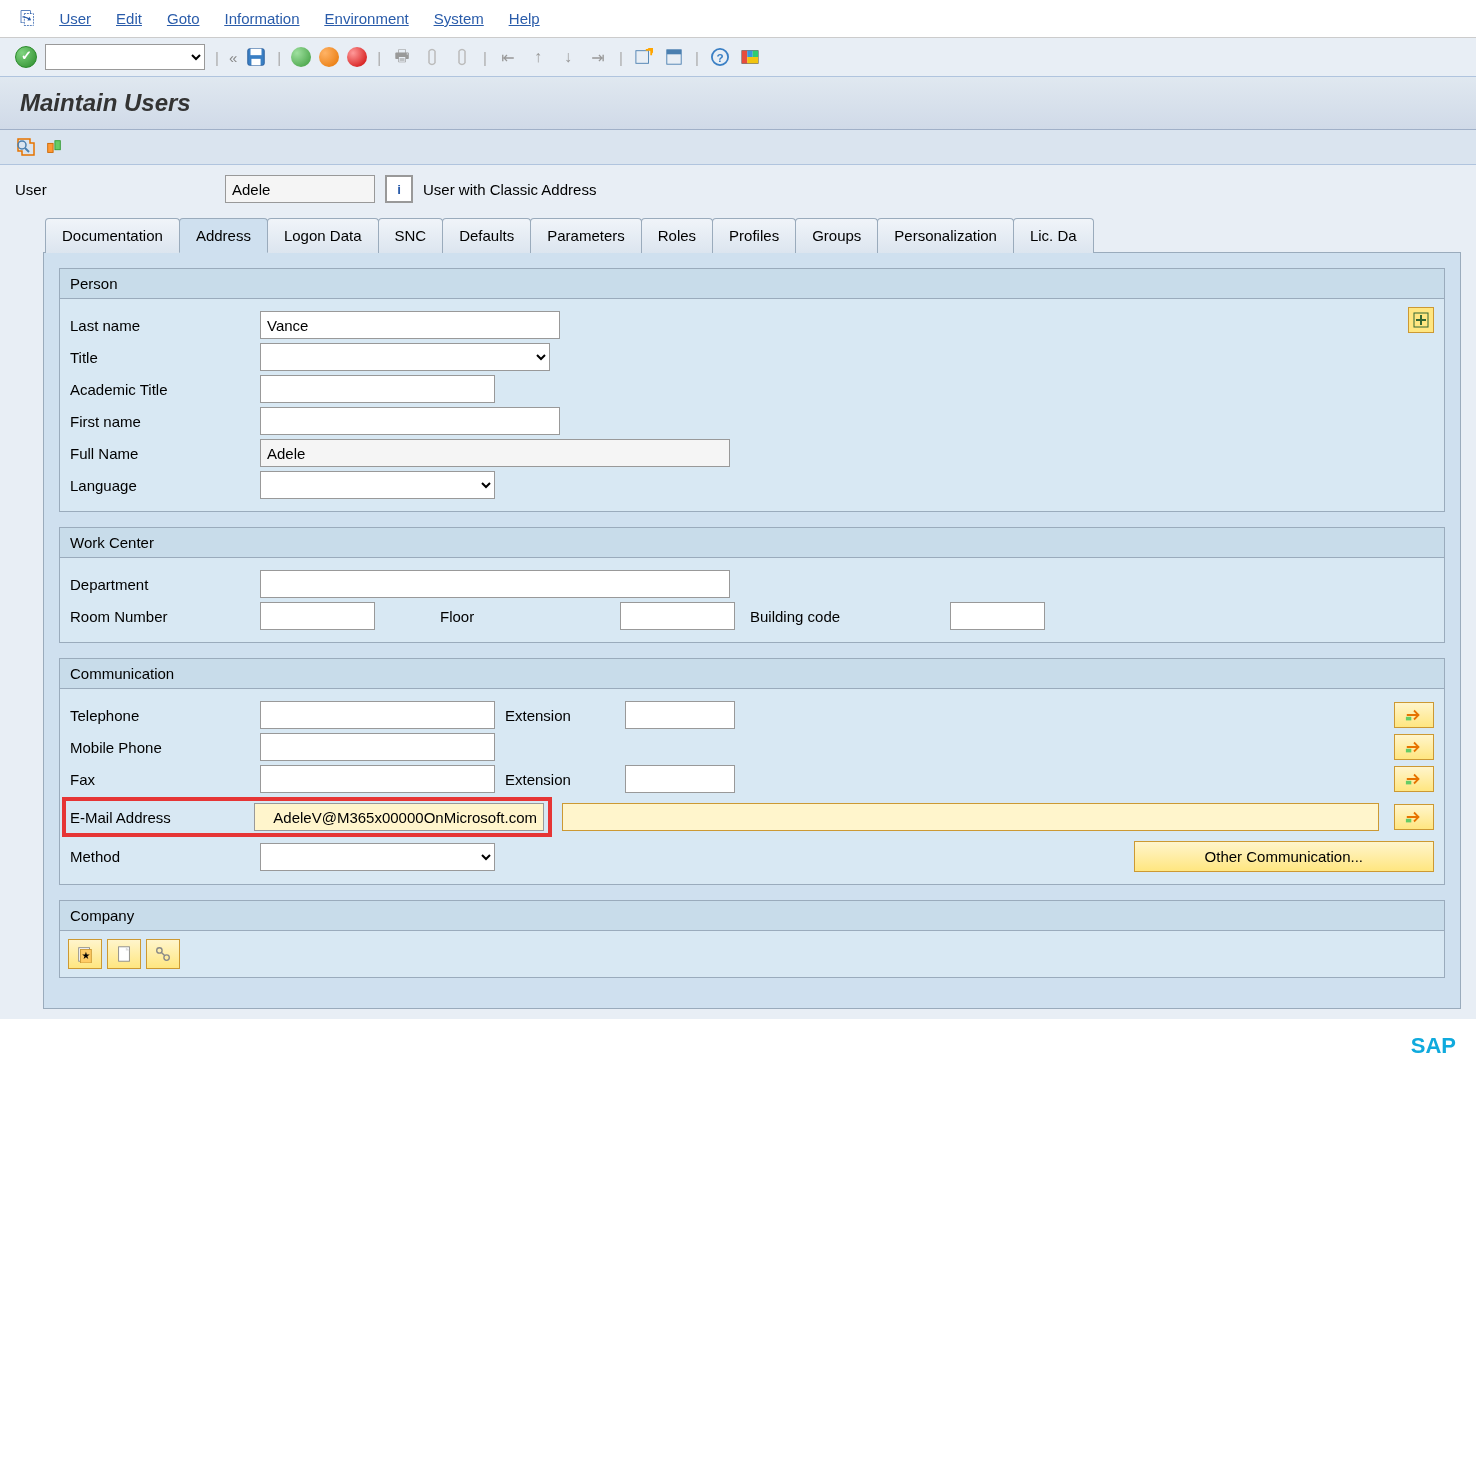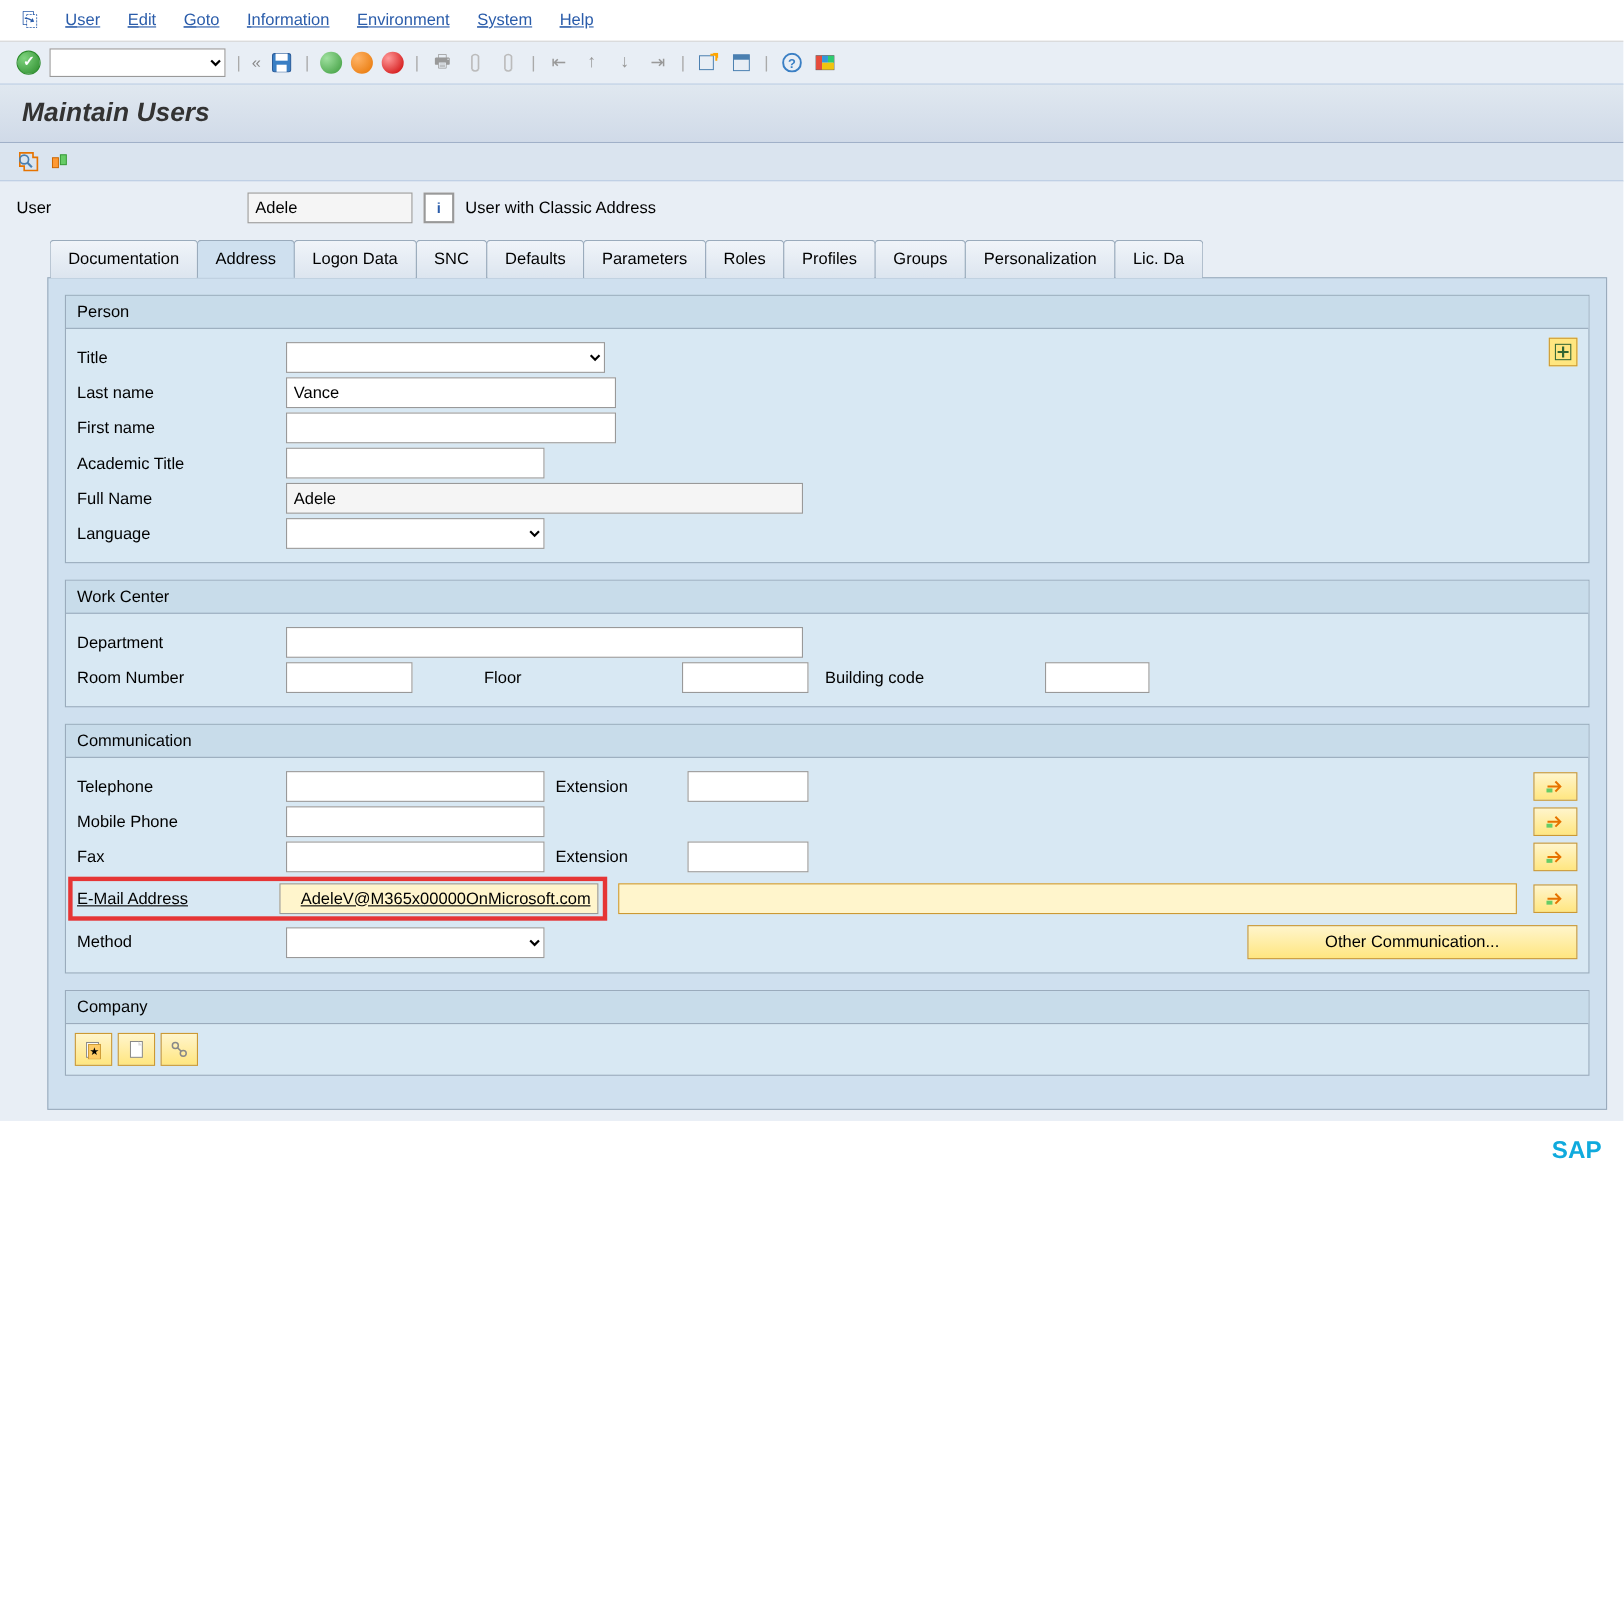--- a/index.html
+++ b/index.html
@@ -66,21 +66,21 @@
     .w-tel { width: 235px; }
     .w-ext { width: 110px; }
     .w-email { width: 290px; }
     .w-method { width: 235px; }
     
     .expand-btn { position: absolute; right: 10px; top: 38px; width: 26px; height: 26px; background: #ffe680; border: 1px solid #cc9933; cursor: pointer; display: flex; align-items: center; justify-content: center; font-size: 14px; color: #336633; }
     
     .arrow-btn { width: 40px; height: 26px; background: linear-gradient(to bottom, #fff5cc, #ffe680); border: 1px solid #cc9933; cursor: pointer; display: inline-flex; align-items: center; justify-content: center; margin-left: auto; }
     .arrow-btn svg { width: 18px; height: 14px; }
     
-    .email-highlight { border: 4px solid #e63535; padding: 2px 4px; margin-left: -8px; text-decoration: underline; }
+    .email-highlight { border: 4px solid #e63535; padding: 2px 4px; margin-left: -8px; }
     .email-highlight input { background: #fff5cc; text-align: right; }
     .email-yellow-bar { background: #fff5cc; border: 1px solid #cc9933; height: 28px; flex: 1; }
     
     .other-comm-btn { background: linear-gradient(to bottom, #fff5cc, #ffe680); border: 1px solid #cc9933; padding: 6px 70px; cursor: pointer; font-size: 15px; }
     
     .company-btns { display: flex; gap: 5px; padding: 8px; }
     .cbtn { width: 34px; height: 30px; background: linear-gradient(to bottom, #fff5cc, #ffe680); border: 1px solid #cc9933; cursor: pointer; display: inline-flex; align-items: center; justify-content: center; }
     
     .sap-logo { position: absolute; right: 20px; bottom: 10px; }
     .sap-logo-text { font-weight: bold; font-size: 22px; color: #0faadd; font-family: Arial; }
@@ -216,34 +216,34 @@
         <div class="group-title">Person</div>
         <button class="expand-btn">
           <svg viewBox="0 0 16 16" width="16" height="16">
               <rect x="1" y="1" width="14" height="14" fill="none" stroke="#336633"></rect>
               <line x1="8" y1="3" x2="8" y2="13" stroke="#336633" stroke-width="2"></line>
               <line x1="3" y1="8" x2="13" y2="8" stroke="#336633" stroke-width="2"></line>
             </svg>
         </button>
         <div class="group-body">
           <div class="field-row">
+            <span class="flabel">Last name</span>
+            <input type="text" class="w-name" value="Vance" style="">
+          </div>
+          <div class="field-row">
             <span class="flabel">Title</span>
             <select class="w-title"><option></option></select>
           </div>
           <div class="field-row">
-            <span class="flabel">Last name</span>
-            <input type="text" class="w-name" value="Vance" style="">
+            <span class="flabel">Academic Title</span>
+            <input type="text" class="w-acad" value="" style="">
           </div>
           <div class="field-row">
             <span class="flabel">First name</span>
             <input type="text" class="w-name" value="" style="">
-          </div>
-          <div class="field-row">
-            <span class="flabel">Academic Title</span>
-            <input type="text" class="w-acad" value="" style="">
           </div>
           <div class="field-row">
             <span class="flabel">Full Name</span>
             <input type="text" class="w-full" style="background: rgb(245, 245, 245);" value="Adele">
           </div>
           <div class="field-row">
             <span class="flabel">Language</span>
             <select class="w-lang"><option></option></select>
           </div>
         </div>

